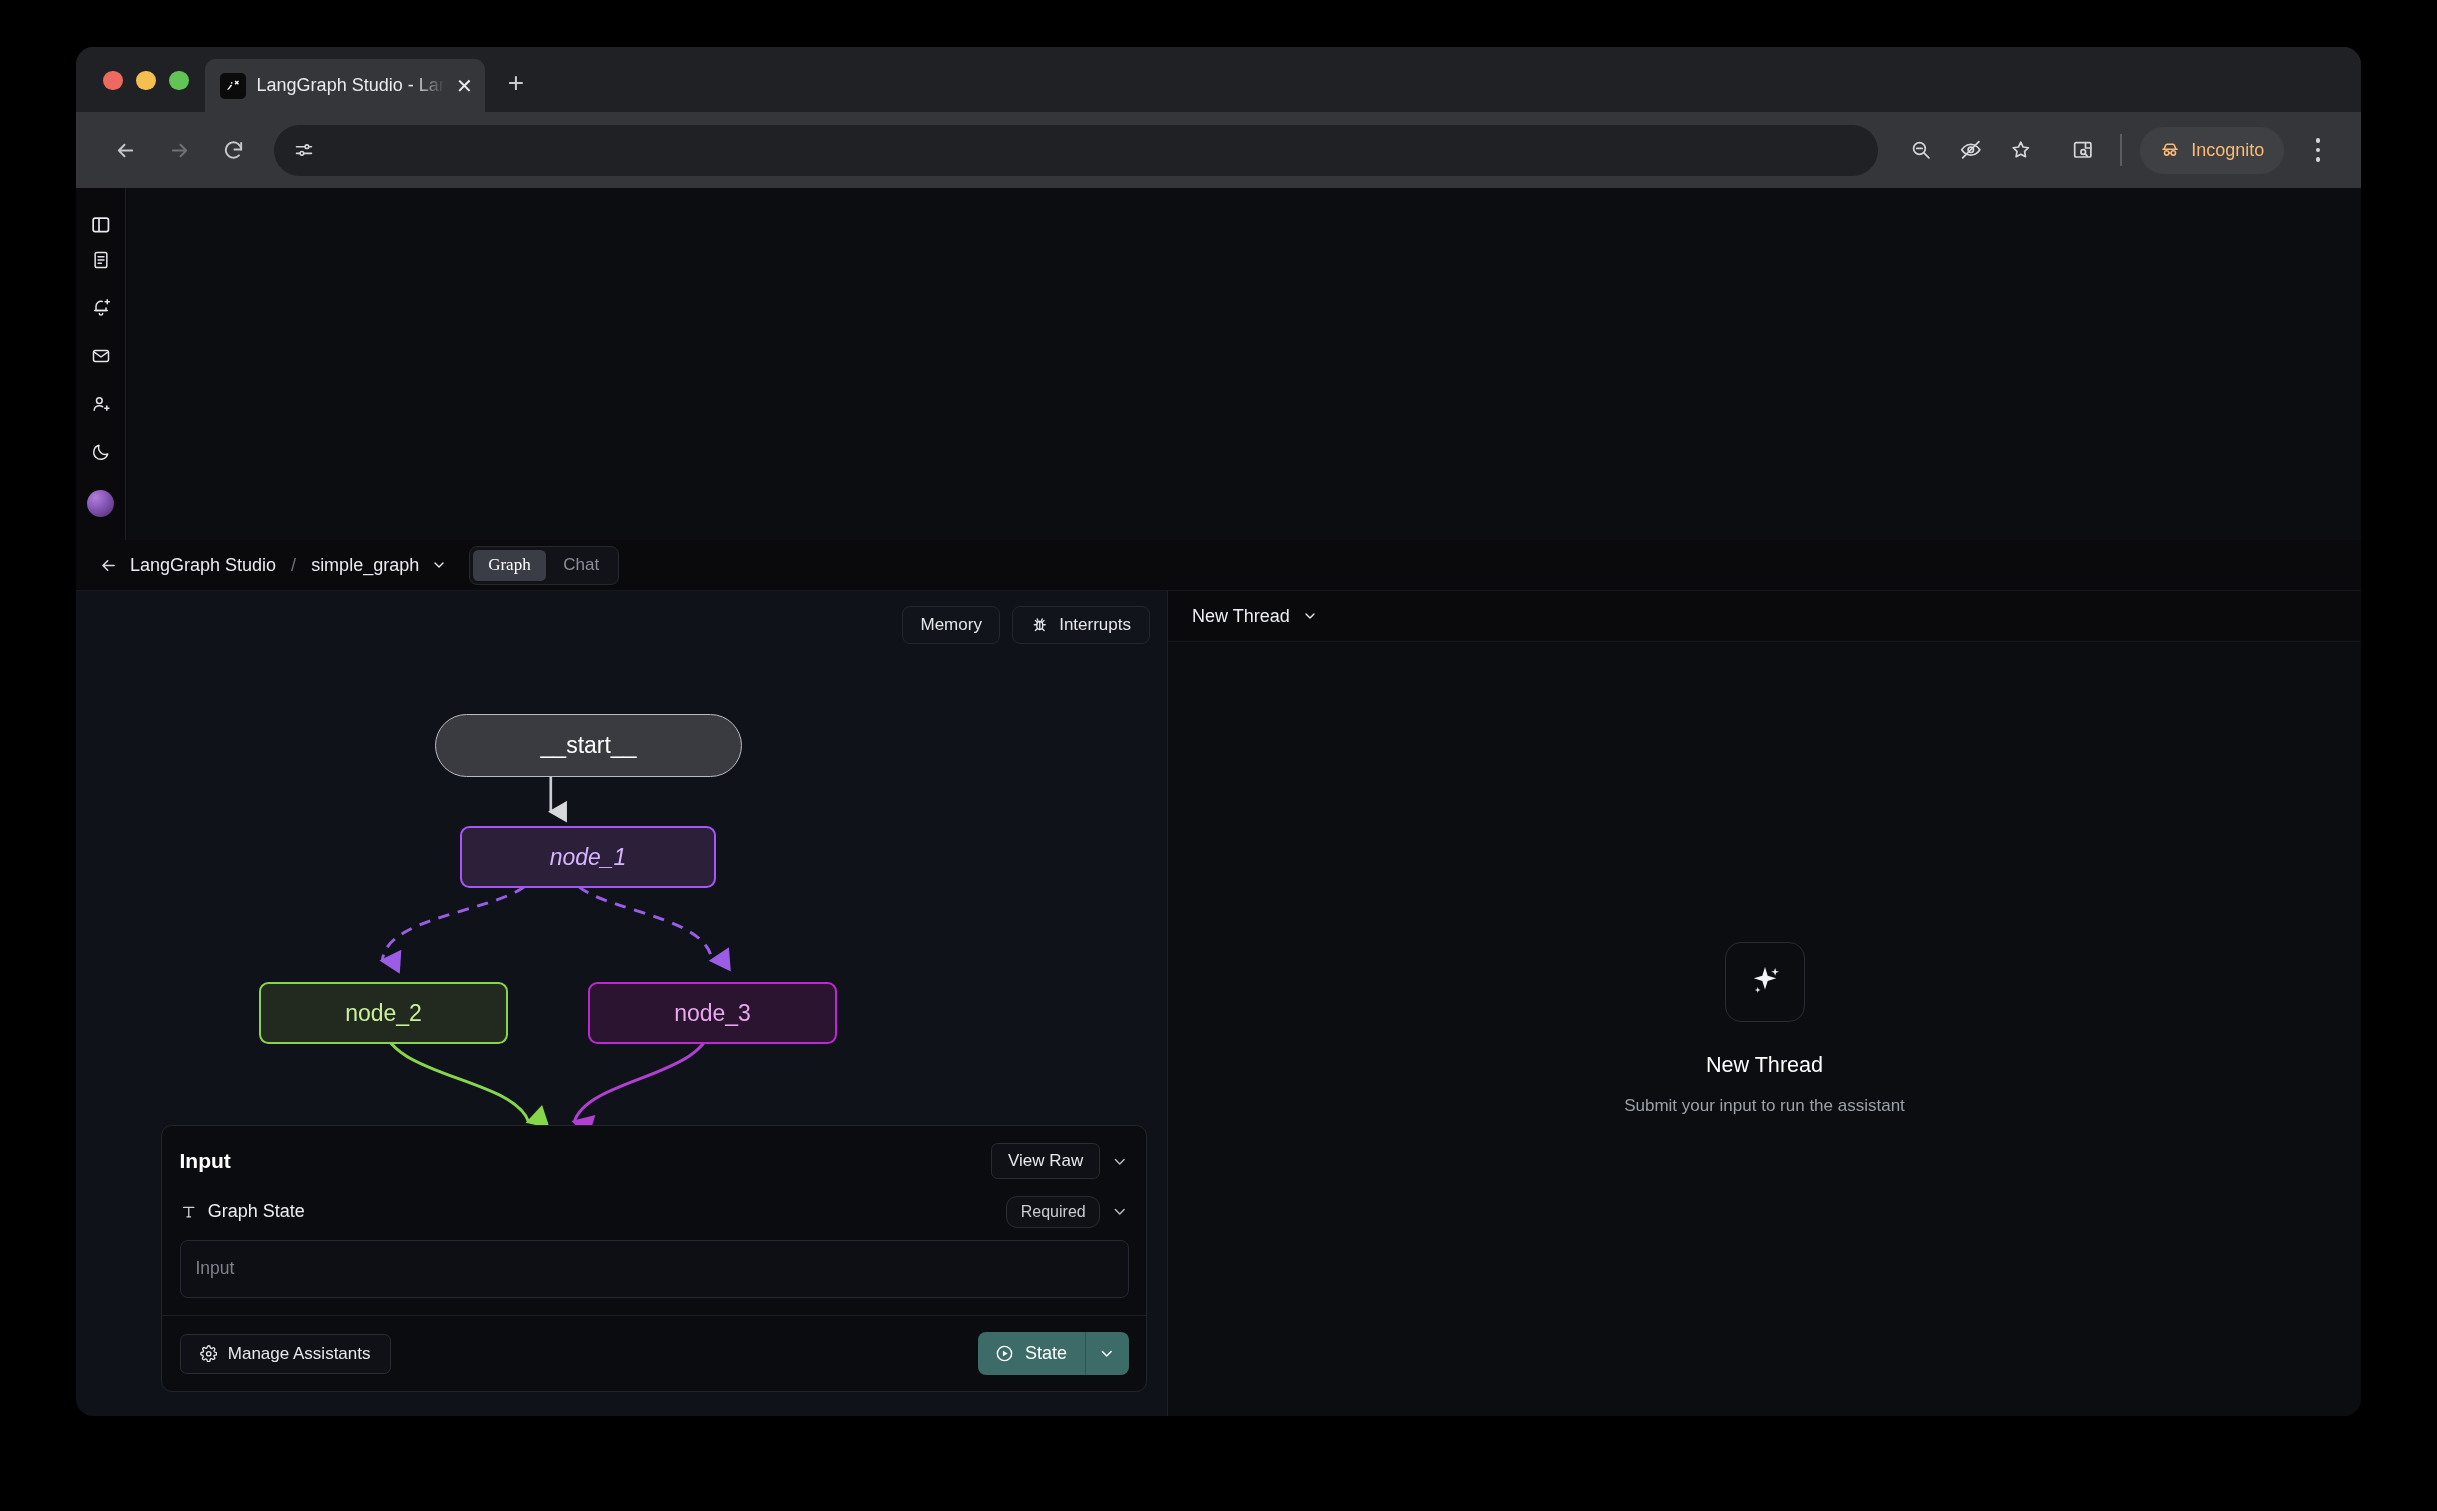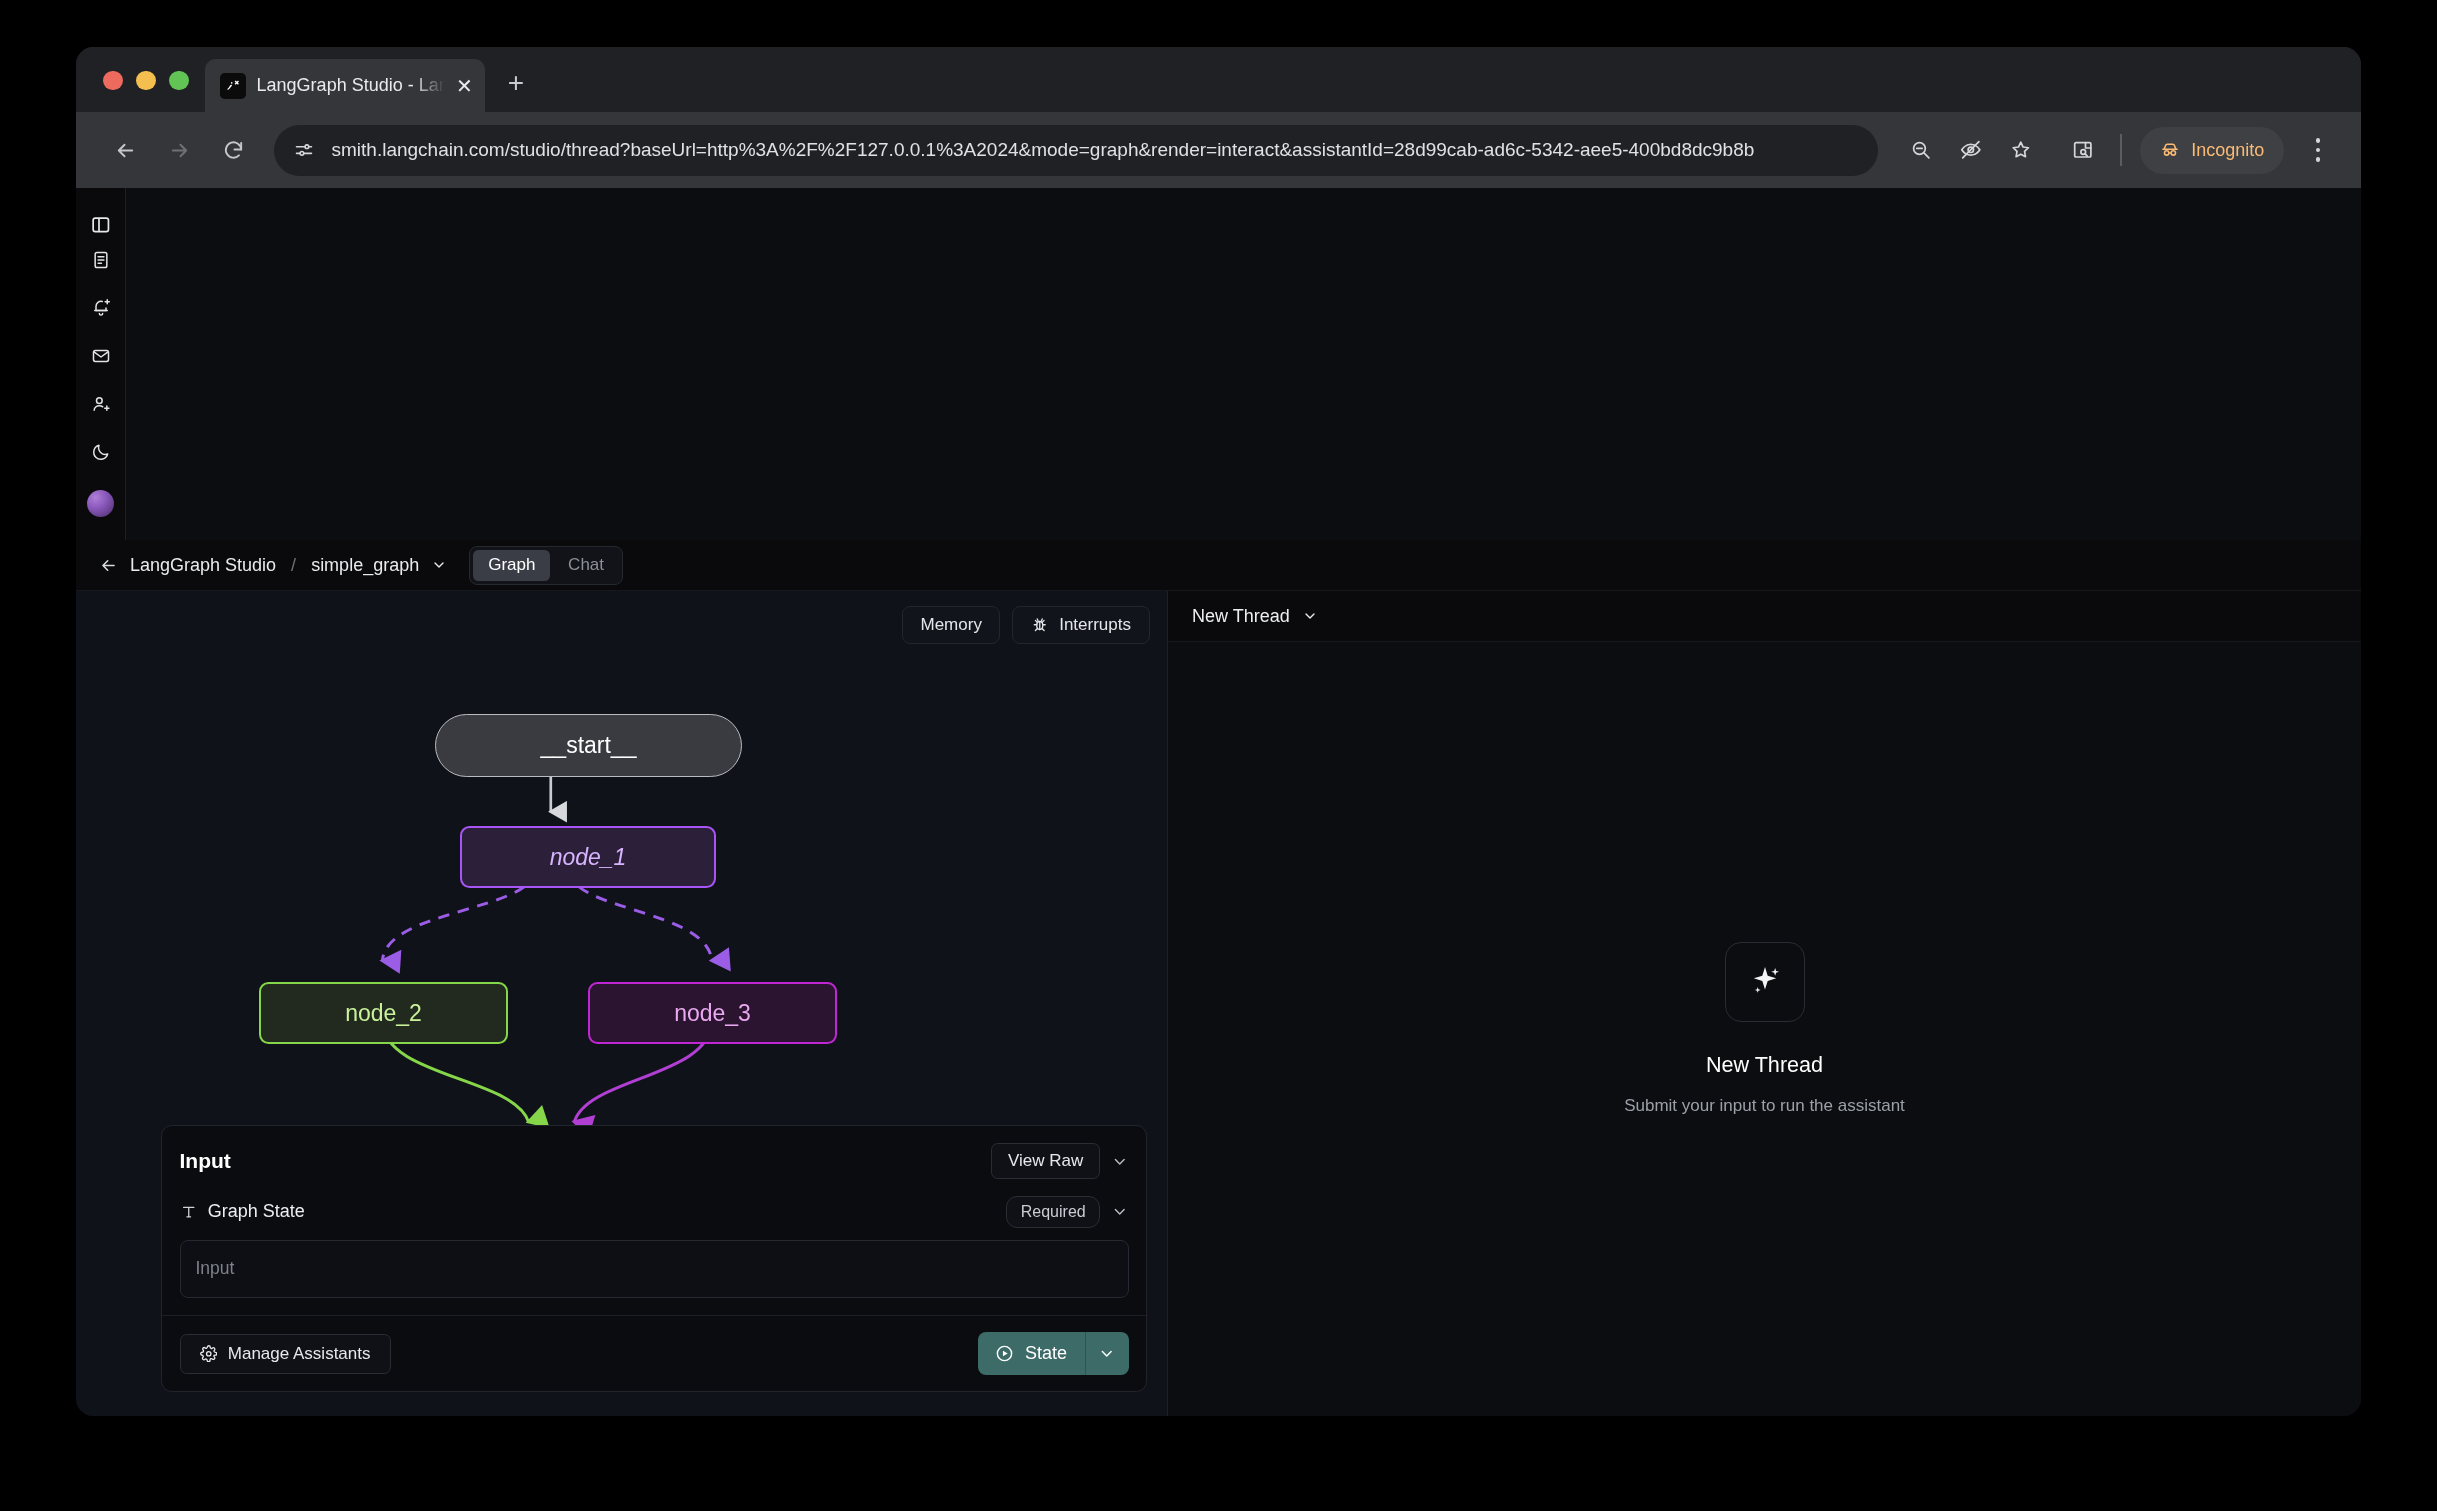--- a/index.html
+++ b/index.html
@@ -175,21 +175,21 @@
     display: flex; align-items: center;
     padding: 3.4px;
     gap: 2.7px;
   }
   .view-tab {
     height: 31px; padding: 0 15px;
     display: flex; align-items: center;
     border-radius: 5.4px;
     font-size: 17px; color: #8b8f98;
   }
-  .view-tab.active { background: #3a3d46; color: #ffffff; }
+  .view-tab.active { background: #3a3d46; color: #ffffff; font-family: Liberation Serif, serif; }
 
   
   #workspace { flex: 1; display: flex; min-height: 0; background: #0c0d11; }
 
   #graph-pane {
     width: 1092px;
     position: relative;
     background: #101219;
     border-right: 1.3px solid #1d1f26;
     display: flex; flex-direction: column;
@@ -402,21 +402,20 @@
     </span>
 
     <div id="omnibox">
       <span style="display:flex;color:#d4d7da;flex:0 0 auto;">
         <svg width="20" height="20" viewBox="0 0 24 24" fill="none" stroke="currentColor" stroke-width="1.9" stroke-linecap="round">
             <path d="M3 8h10M18 8h3M3 16h4M12 16h9"></path>
             <circle cx="15.5" cy="8" r="2.2"></circle>
             <circle cx="9.5" cy="16" r="2.2"></circle>
           </svg>
       </span>
-      <span id="omnibox-url">smith.langchain.com/studio/thread?baseUrl=http%3A%2F%2F127.0.0.1%3A2024&amp;mode=graph&amp;render=interact&amp;assistantId=28d99cab-ad6c-5342-aee5-400bd8dc9b8b</span>
     </div>
 
     <div id="toolbar-actions">
       <span class="tb-icon">
         <svg width="21.6" height="21.6" viewBox="0 0 24 24" fill="none" stroke="currentColor" stroke-width="1.9" stroke-linecap="round">
             <circle cx="10.5" cy="10.5" r="6.5"></circle>
             <path d="M15.5 15.5L21 21M7.5 10.5h6"></path>
           </svg>
       </span>
       <span class="tb-icon">

